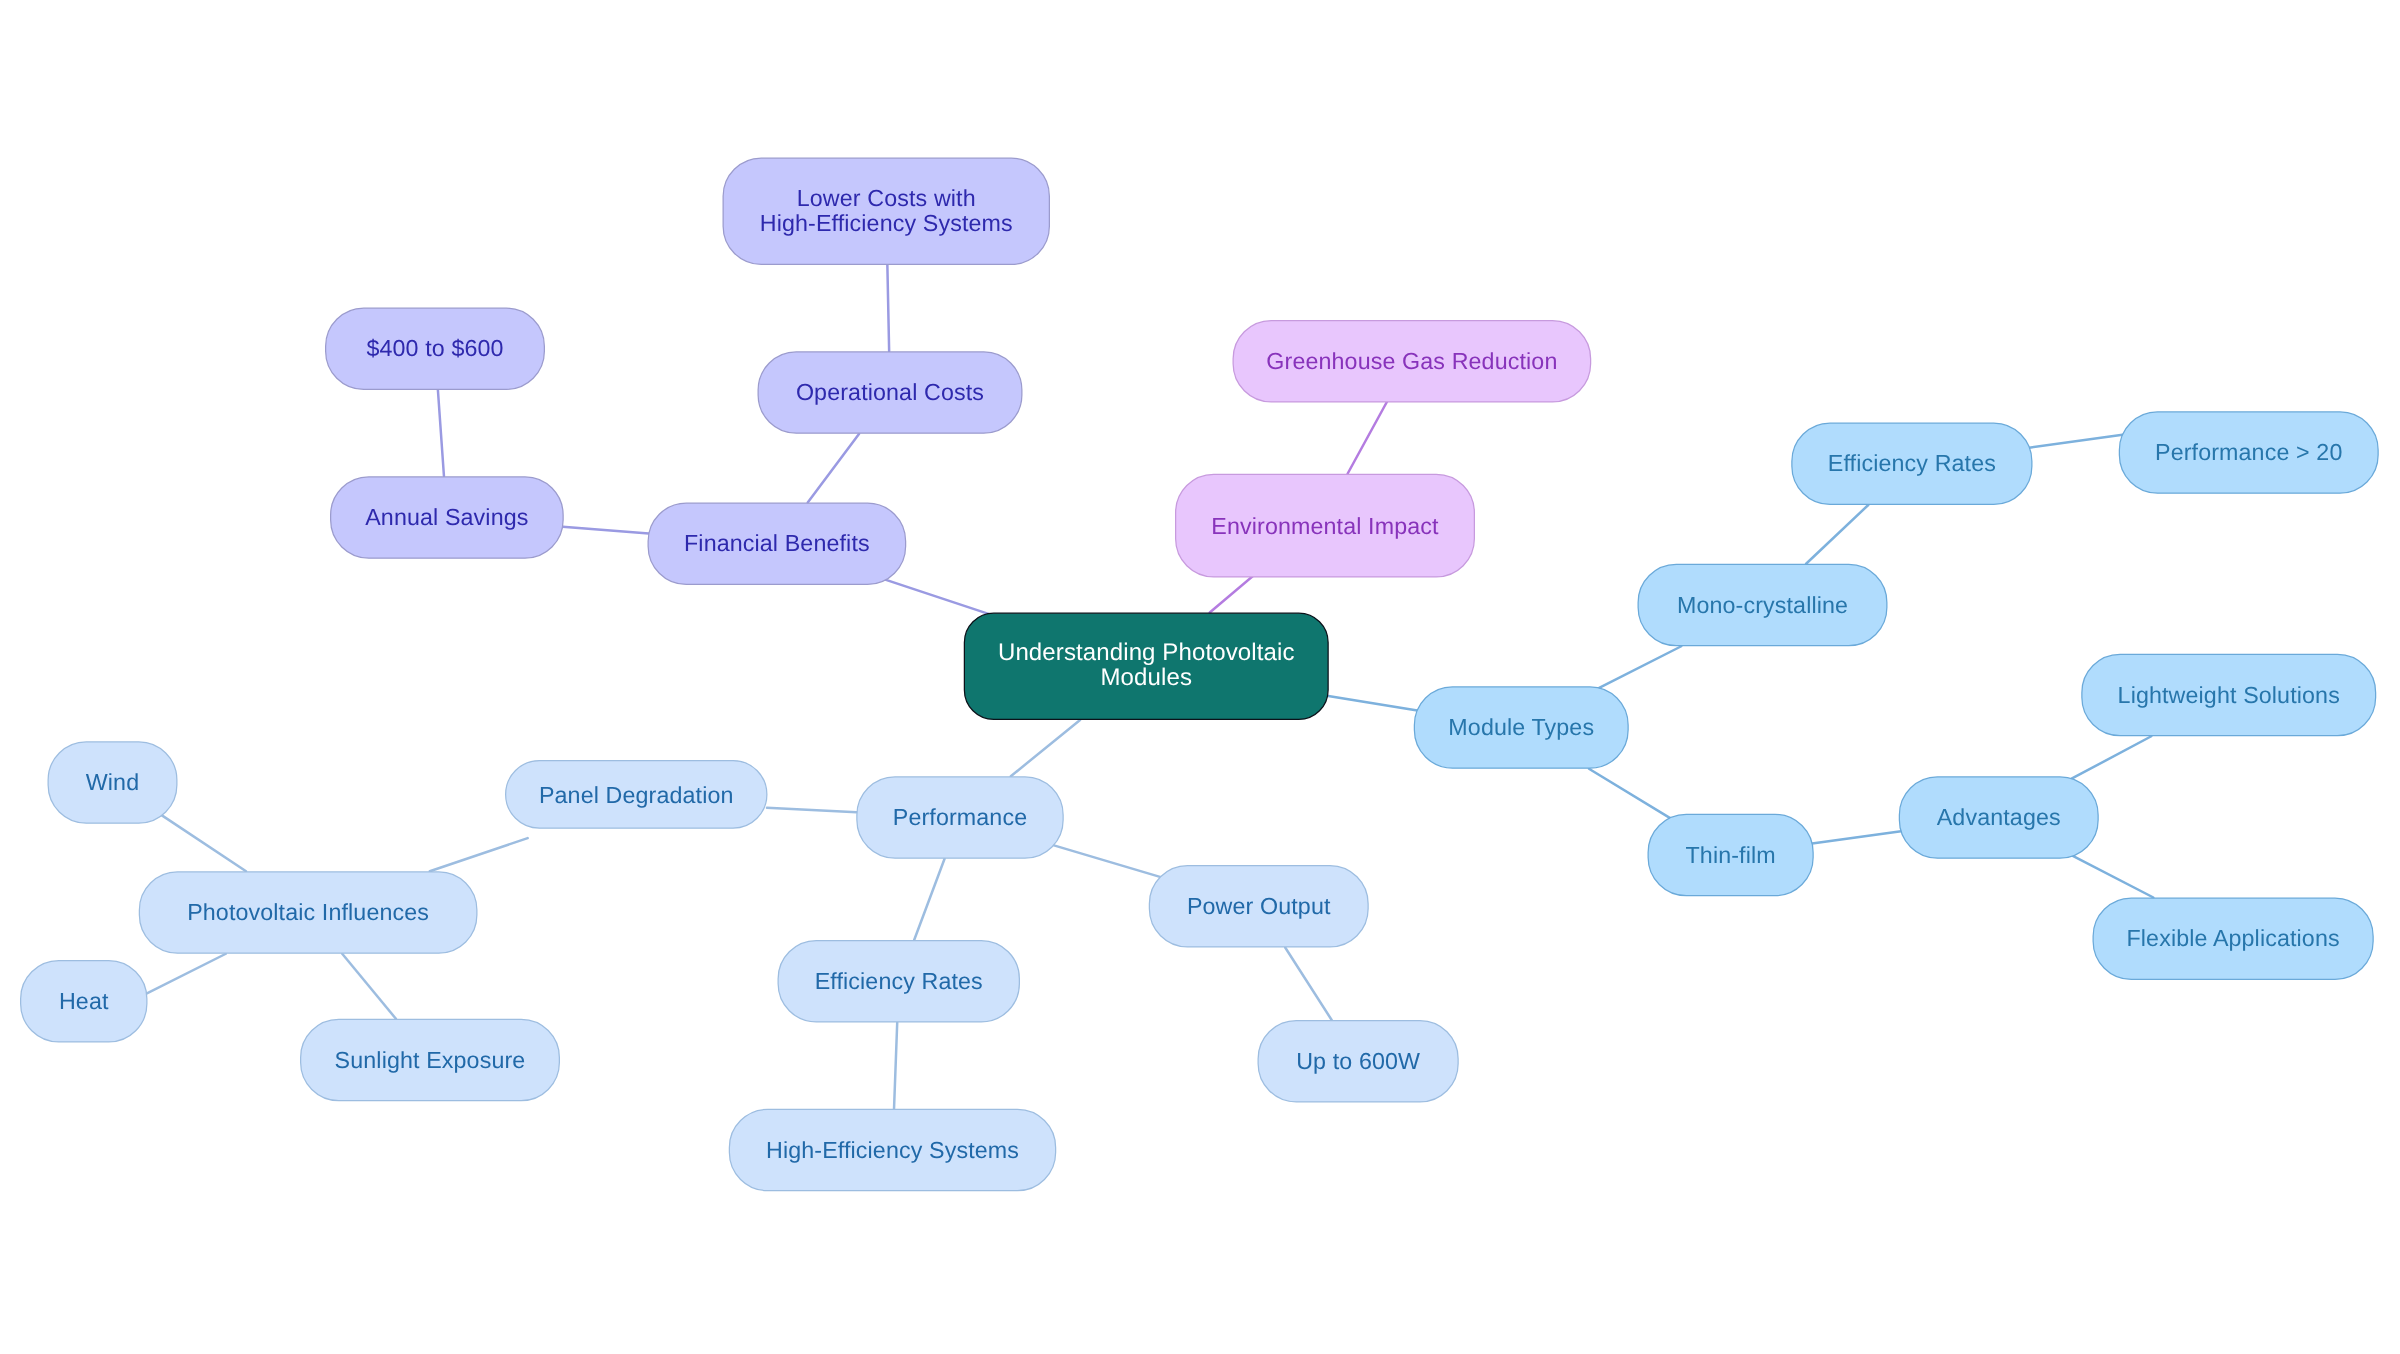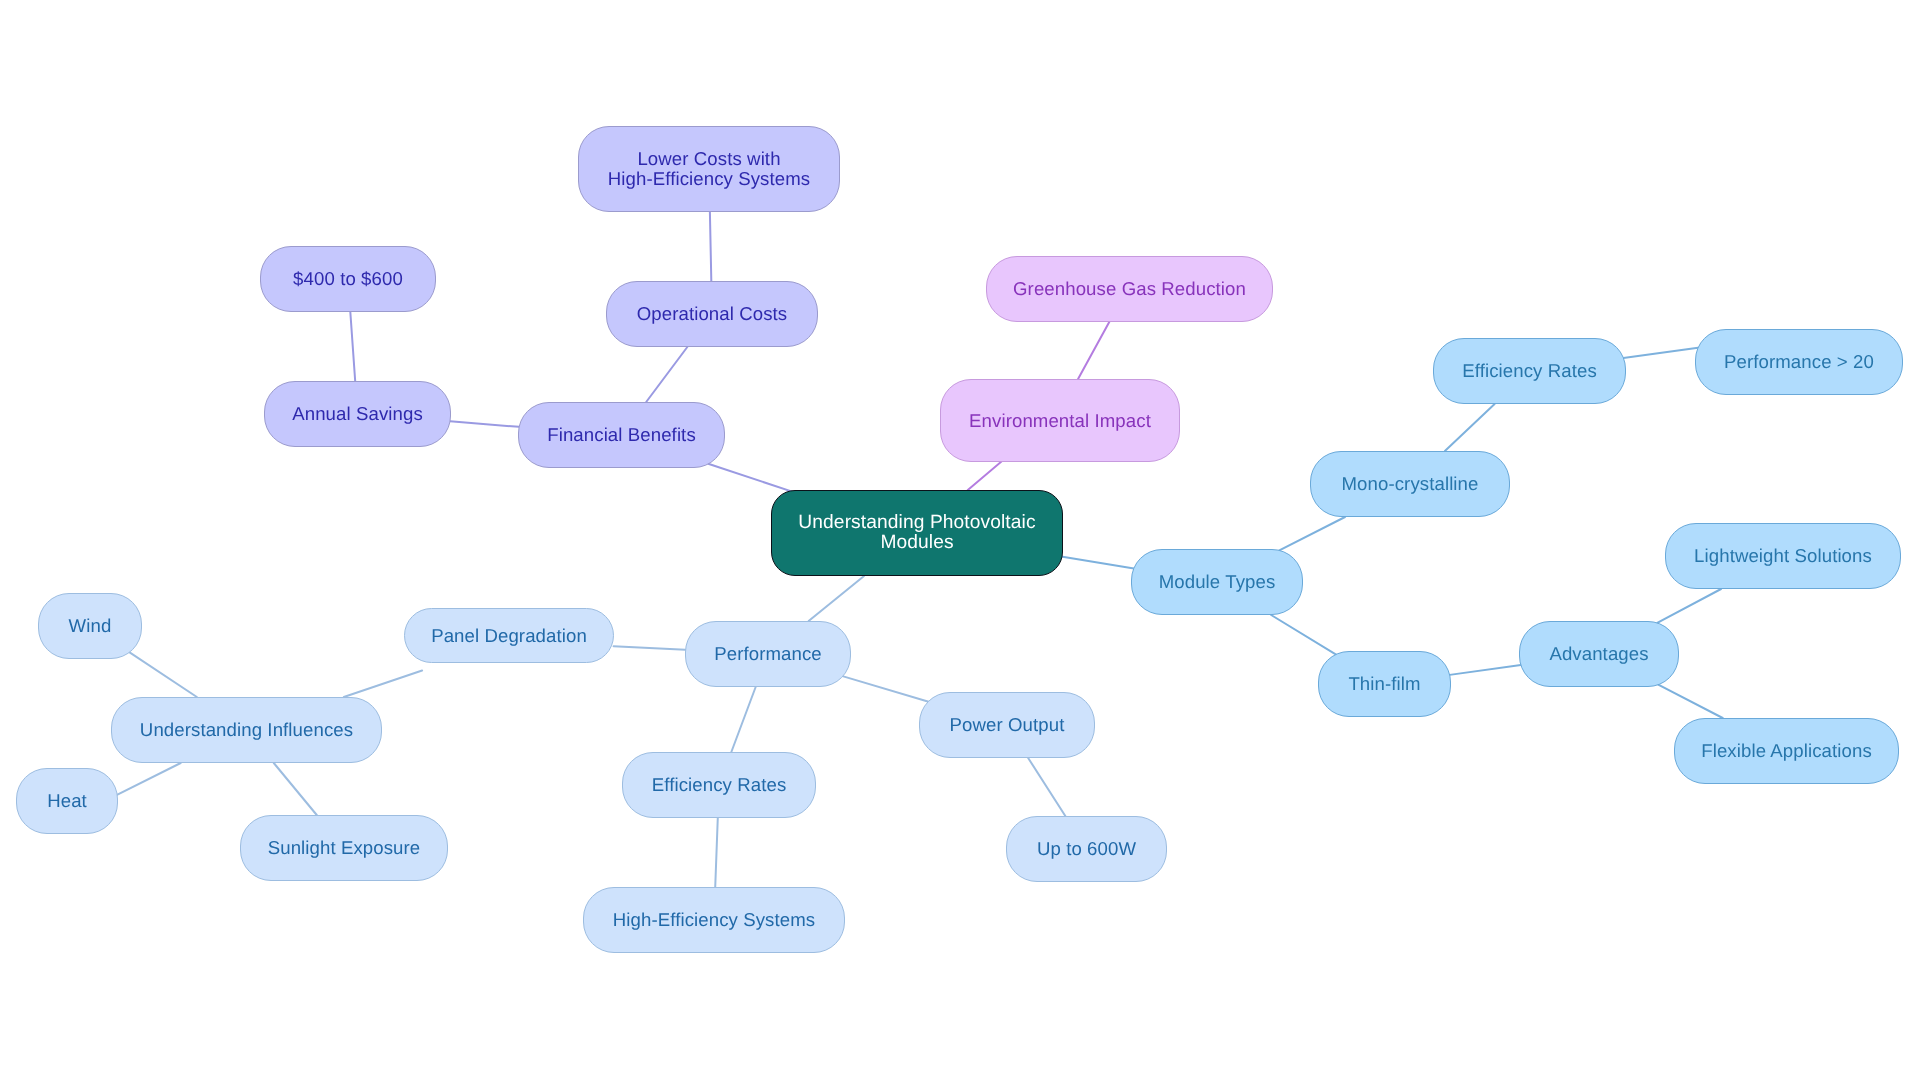--- a/index.html
+++ b/index.html
@@ -105,21 +105,21 @@
     <div class="node n-blue" style="left: 1674px; top: 718px; width: 225px; height: 66px; border-radius: 31px;">
       <span class="node-label">Flexible Applications</span>
     </div>
     <div class="node n-blue2" style="left: 685px; top: 621px; width: 166px; height: 66px; border-radius: 31px;">
       <span class="node-label">Performance</span>
     </div>
     <div class="node n-blue2" style="left: 404px; top: 608px; width: 210px; height: 55px; border-radius: 31px;">
       <span class="node-label">Panel Degradation</span>
     </div>
     <div class="node n-blue2" style="left: 111px; top: 697px; width: 271px; height: 66px; border-radius: 31px;">
-      <span class="node-label">Understanding Influences</span>
+      <span class="node-label">Photovoltaic Influences</span>
     </div>
     <div class="node n-blue2" style="left: 38px; top: 593px; width: 104px; height: 66px; border-radius: 31px;">
       <span class="node-label">Wind</span>
     </div>
     <div class="node n-blue2" style="left: 16px; top: 768px; width: 102px; height: 66px; border-radius: 31px;">
       <span class="node-label">Heat</span>
     </div>
     <div class="node n-blue2" style="left: 240px; top: 815px; width: 208px; height: 66px; border-radius: 31px;">
       <span class="node-label">Sunlight Exposure</span>
     </div>

